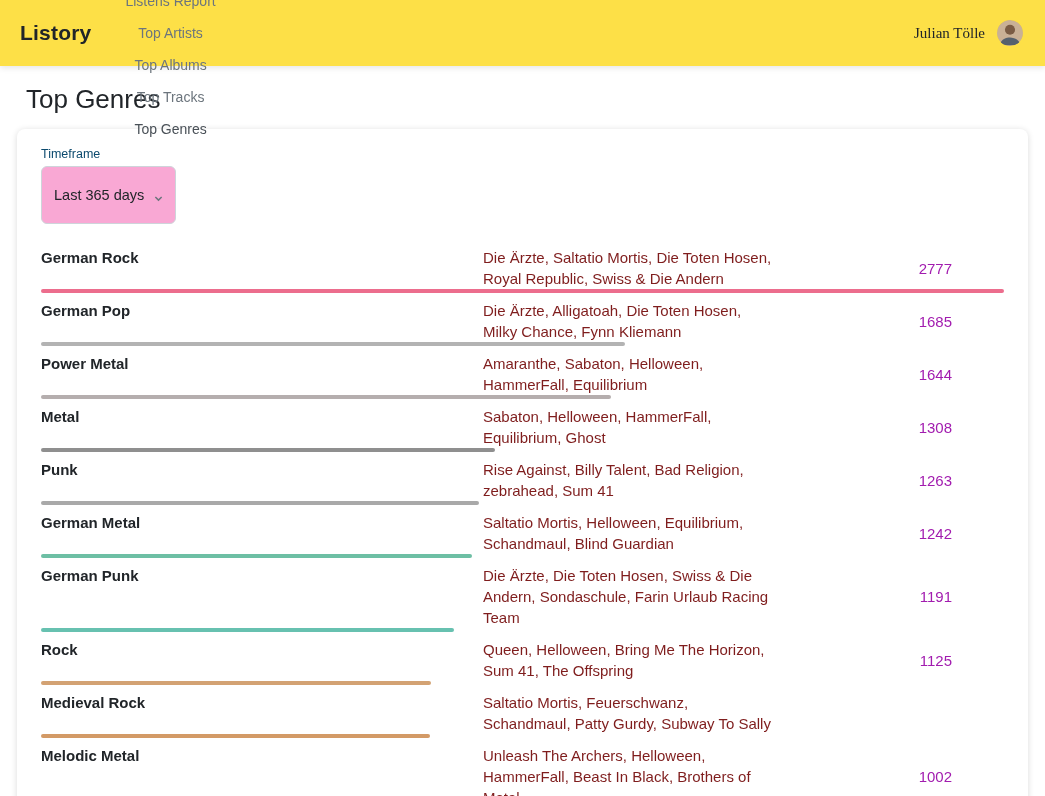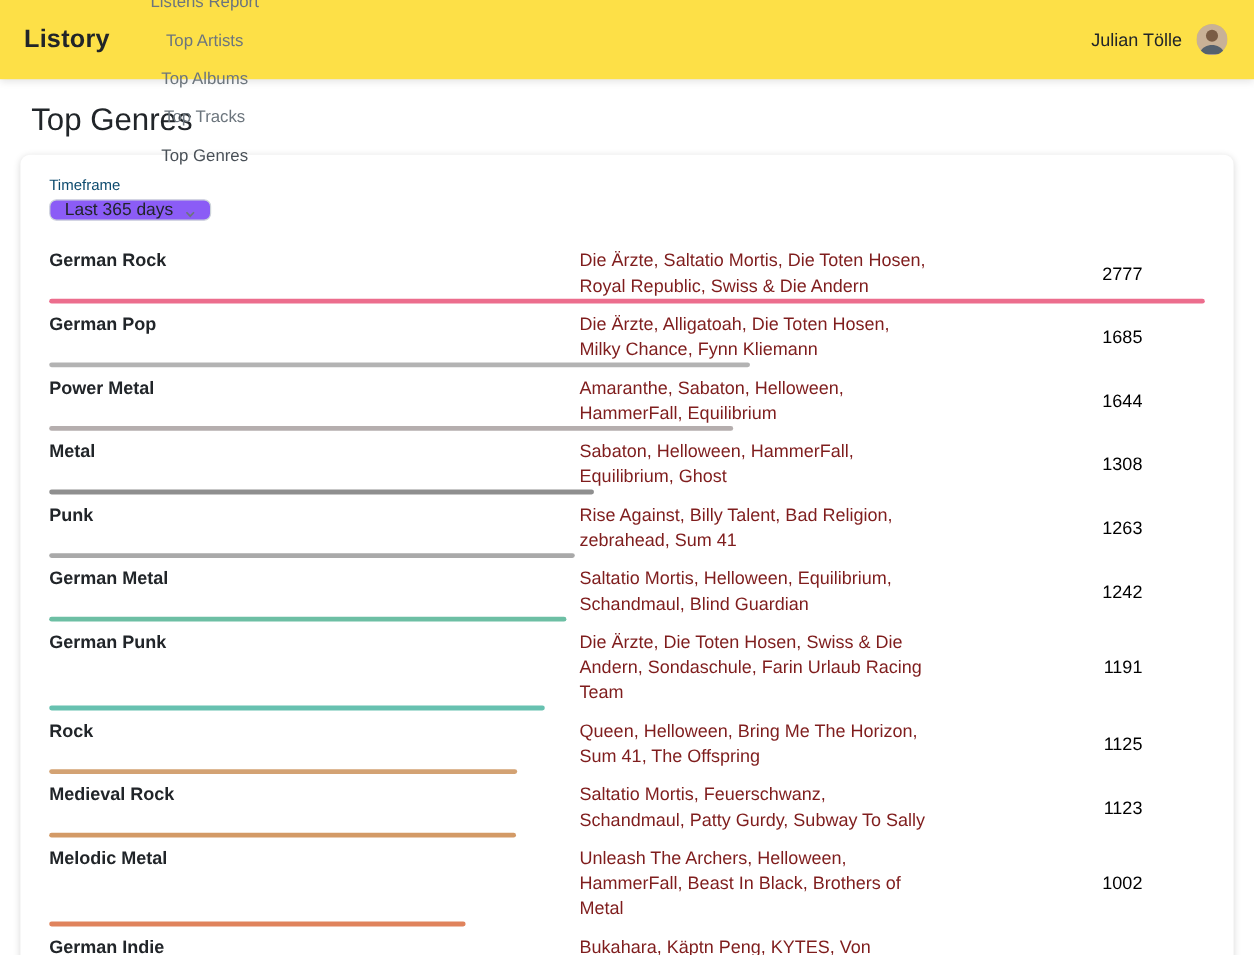--- a/index.html
+++ b/index.html
@@ -26,21 +26,21 @@
     color: #212529; margin-right: 26px;
     cursor: pointer; letter-spacing: .2px;
   }
   .nav-links { display: flex; align-items: center; flex-direction: column; }
   .nav-link {
     font-size: 14px; color: #6c757d;
     padding: 8px 8px; cursor: pointer;
     text-decoration: none; white-space: nowrap;
   }
   .nav-link.active { color: #495057; }
-  .user-area { margin-left: auto; display: flex; align-items: center; gap: 12px; }
+  .user-area { margin-left: auto; display: flex; align-items: center; gap: 12px; font-family: Liberation Serif, serif; }
   .user-name { font-size: 15px; color: #212529; }
   .avatar {
     width: 26px; height: 26px; border-radius: 50%;
     overflow: hidden; flex: 0 0 auto; cursor: pointer;
     box-shadow: 0 0 0 1px rgba(0,0,0,.08) inset;
   }
   .avatar svg { display: block; width: 100%; height: 100%; }
 
   
   .page-title {
@@ -58,23 +58,23 @@
 
   
   .timeframe-label {
     display: block;
     font-size: 12.5px; color: #0c4a6e;
     margin: 2px 0 5px;
   }
   .timeframe-select {
     display: inline-flex; align-items: flex-end; gap: 10px;
     min-width: 113px;
-    padding: 0 12px;
+    padding: 20px 12px;
     border: 1px solid #ced4da; border-radius: 6px;
-    background: #8b5cf6;
+    background: #f9a8d4;
     font-size: 14.5px; color: #212529;
     cursor: pointer;
   }
   .timeframe-select .caret {
     width: 9px; height: 9px; flex: 0 0 auto;
     color: #6c757d;
   }
 
   
   .genre-rows { margin-top: 16px; }
@@ -89,21 +89,21 @@
     line-height: 21px; color: #212529;
     padding-right: 20px;
   }
   .genre-artists {
     font-size: 15px; line-height: 21px;
     color: #7f1d1d; min-height: 42px;
   }
   .genre-count {
     font-size: 15px; line-height: 21px;
     text-align: right; padding-right: 52px;
-    color: #000000;
+    color: #a21caf;
     align-self: center;
   }
   .genre-bar {
     height: 4px; width: 100%;
     margin-top: 0; border-radius: 2px;
   }
   .genre-bar-fill {
     height: 4px; border-radius: 2px;
     background: #b3b3b3;
   }
@@ -223,21 +223,20 @@
       <div class="genre-count">1125</div>
     </div>
     <div class="genre-bar">
       <div class="genre-bar-fill" style="width: 40.51%; background: rgb(211, 162, 115);"></div>
     </div>
   </div>
       <div class="genre-row">
     <div class="row-grid">
       <div class="genre-name">Medieval Rock</div>
       <div class="genre-artists">Saltatio Mortis, Feuerschwanz, Schandmaul, Patty Gurdy, Subway To Sally</div>
-      <div class="genre-count">1123</div>
     </div>
     <div class="genre-bar">
       <div class="genre-bar-fill" style="width: 40.44%; background: rgb(211, 154, 102);"></div>
     </div>
   </div>
       <div class="genre-row">
     <div class="row-grid">
       <div class="genre-name">Melodic Metal</div>
       <div class="genre-artists">Unleash The Archers, Helloween, HammerFall, Beast In Black, Brothers of Metal</div>
       <div class="genre-count">1002</div>

